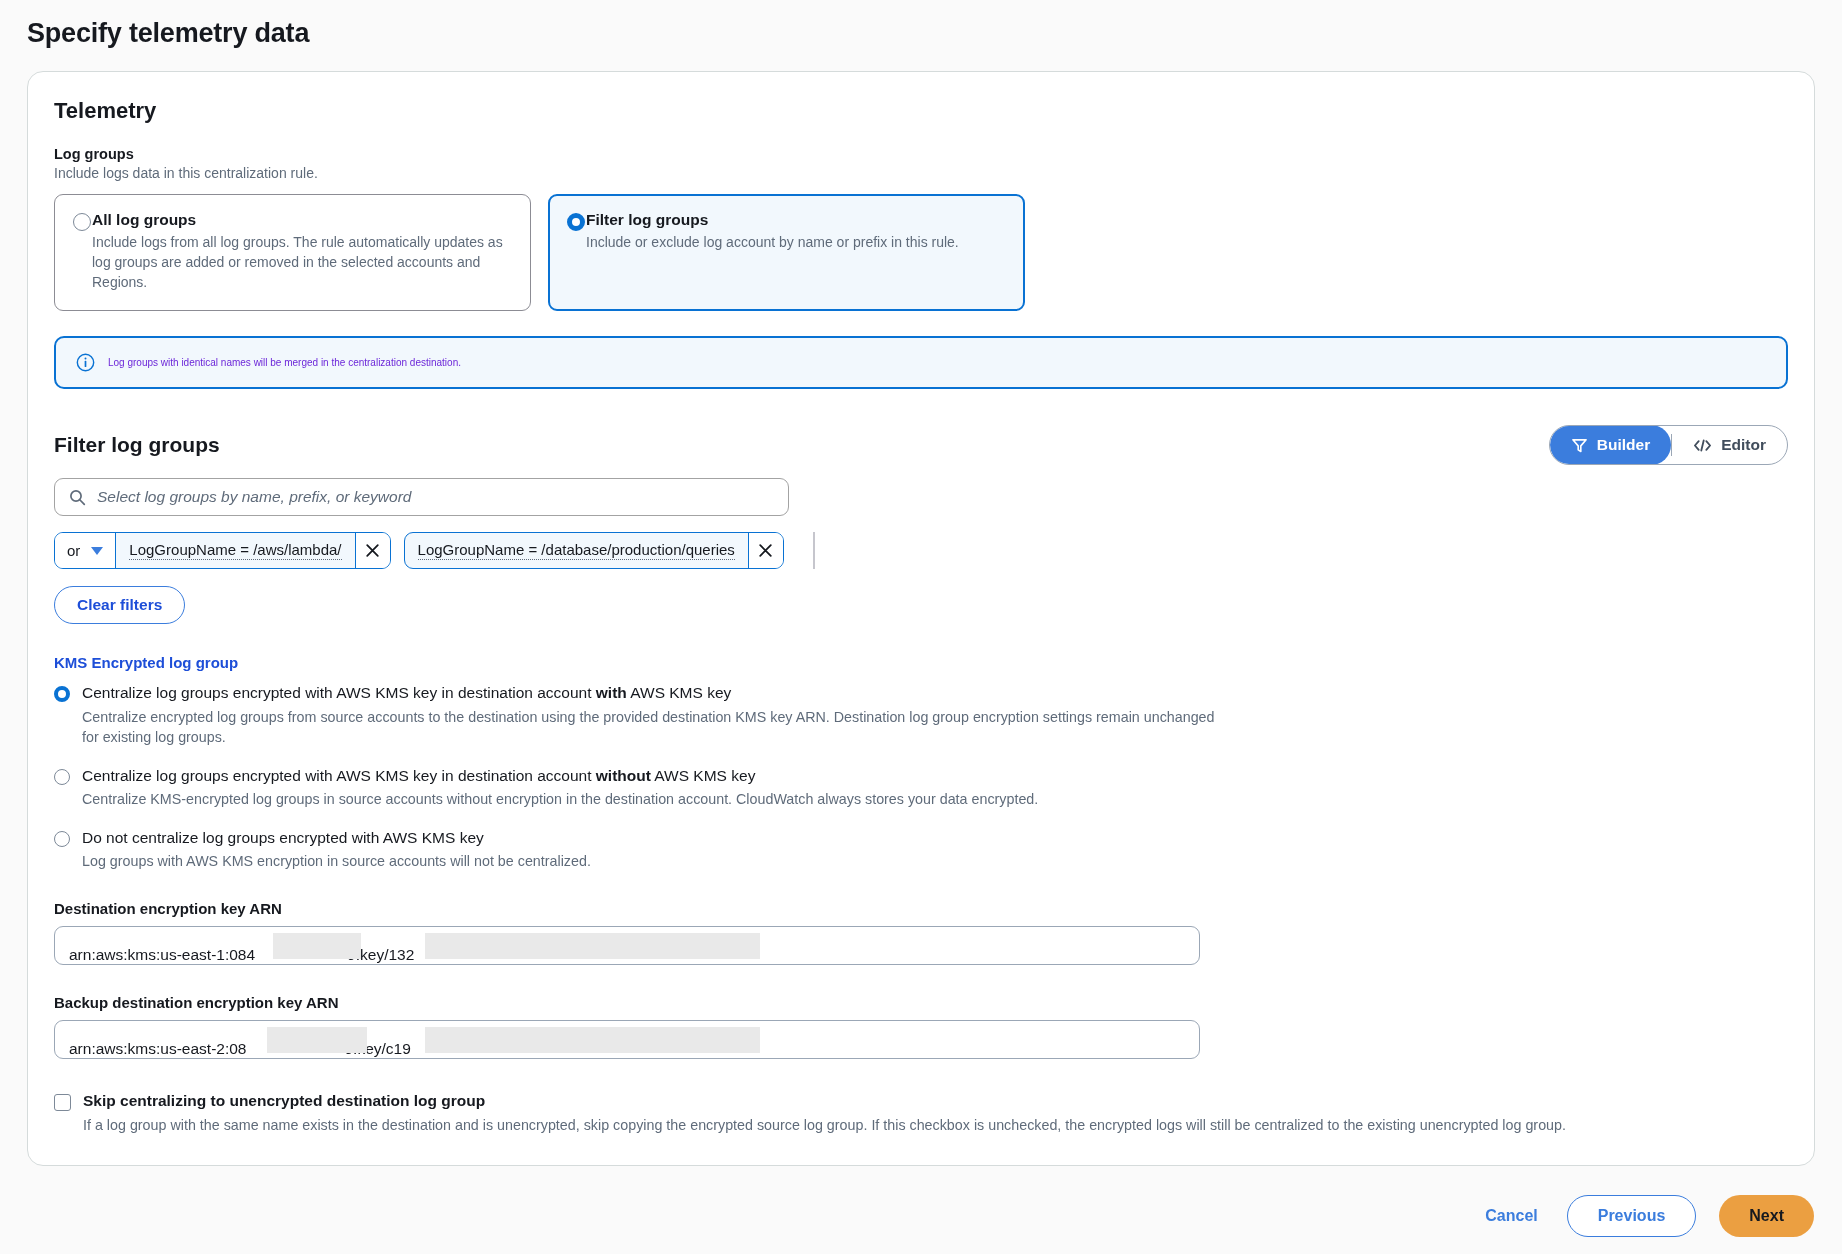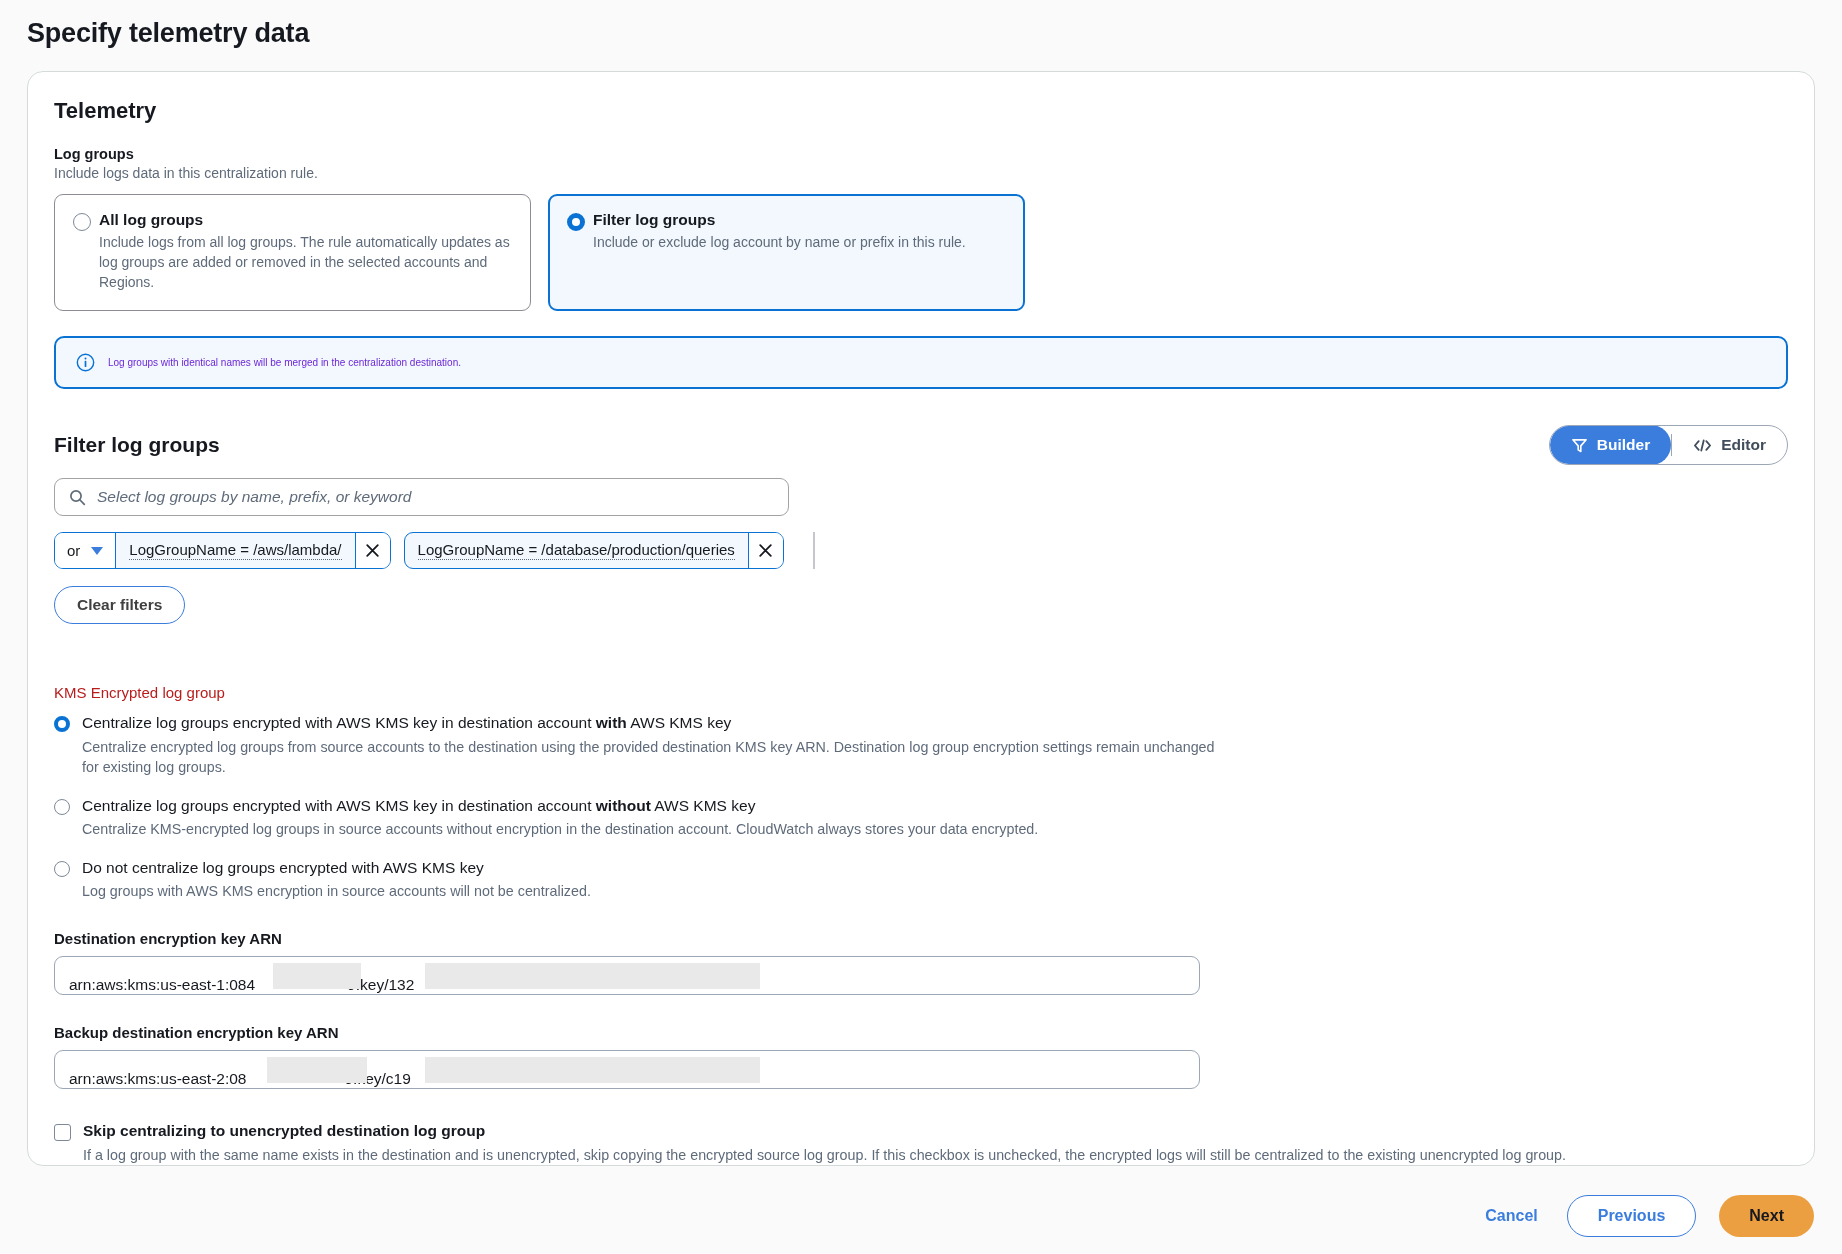--- a/index.html
+++ b/index.html
@@ -64,21 +64,21 @@
     margin-top: 13px;
   }
   .radio-card {
     width: 477px;
     box-sizing: border-box;
     border: 1px solid #8c8c94;
     border-radius: 9px;
     background: #ffffff;
     padding: 16px 18px 18px 18px;
     display: flex;
-    gap: 8px;
+    gap: 1px;
     align-items: flex-start;
     cursor: pointer;
   }
   .radio-card.selected {
     border: 2px solid #0972d3;
     background: #f2f8fd;
     padding: 15px 17px 17px 17px;
   }
   .radio-outer {
     width: 18px; height: 18px;
@@ -257,34 +257,34 @@
 
   .clear-btn {
     margin-top: 17px;
     display: inline-flex;
     align-items: center;
     justify-content: center;
     height: 38px;
     padding: 0 22px;
     border: 1.8px solid #3b7ddd;
     border-radius: 22px;
-    color: #404040;
+    color: #1d4ed8;
     font-size: 15.5px;
     font-weight: bold;
     background: #fff;
     cursor: pointer;
     font-family: inherit;
   }
 
   
   .kms-label {
     font-size: 15px;
-    font-weight: normal;
-    color: #b91c1c;
-    margin-top: 60px;
+    font-weight: bold;
+    color: #1d4ed8;
+    margin-top: 30px;
   }
   .kms-opt {
     display: flex;
     gap: 12px;
     align-items: flex-start;
     margin-top: 13px;
     cursor: pointer;
   }
   .kms-opt.gap2 { margin-top: 19px; }
   .kms-radio {

